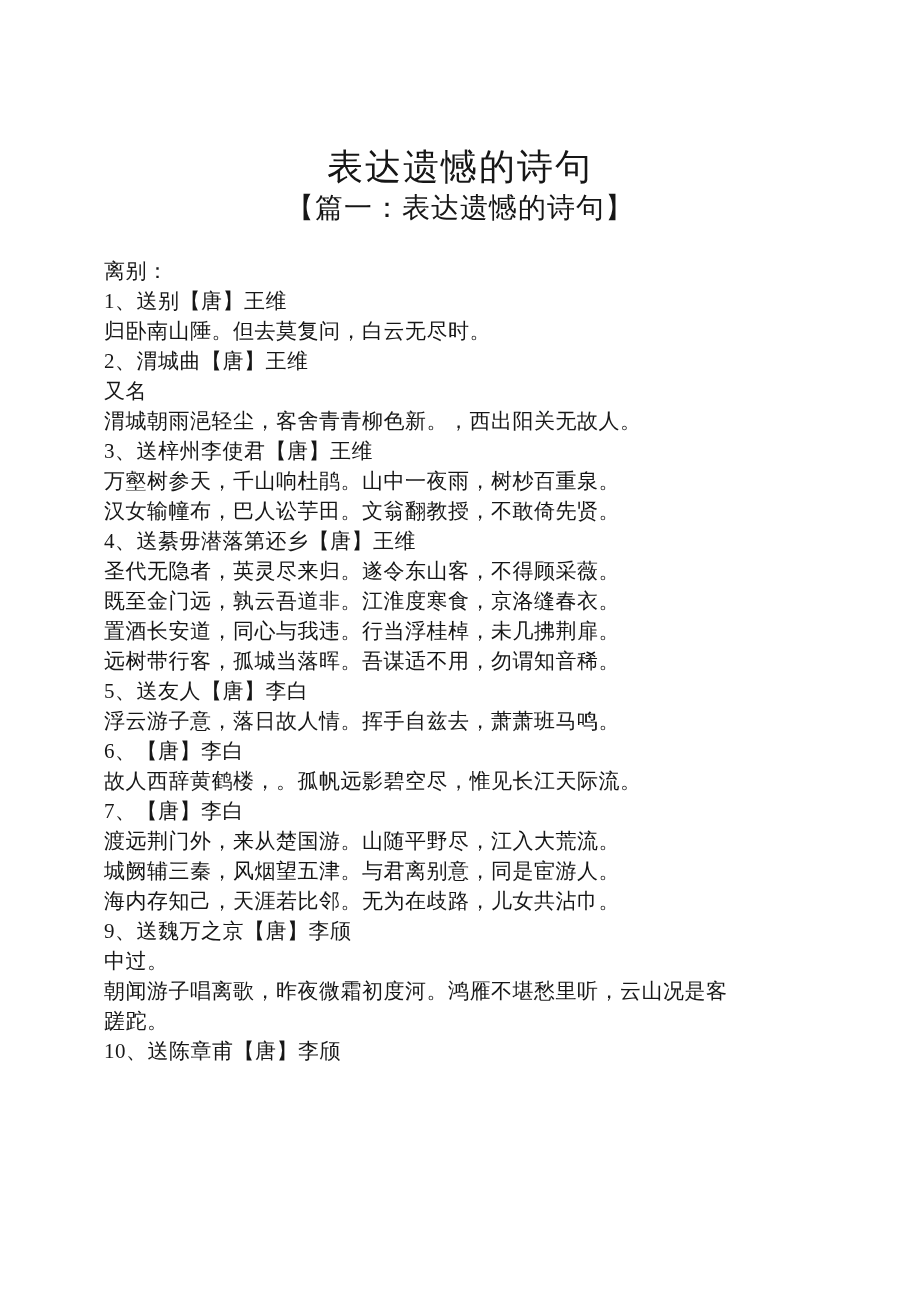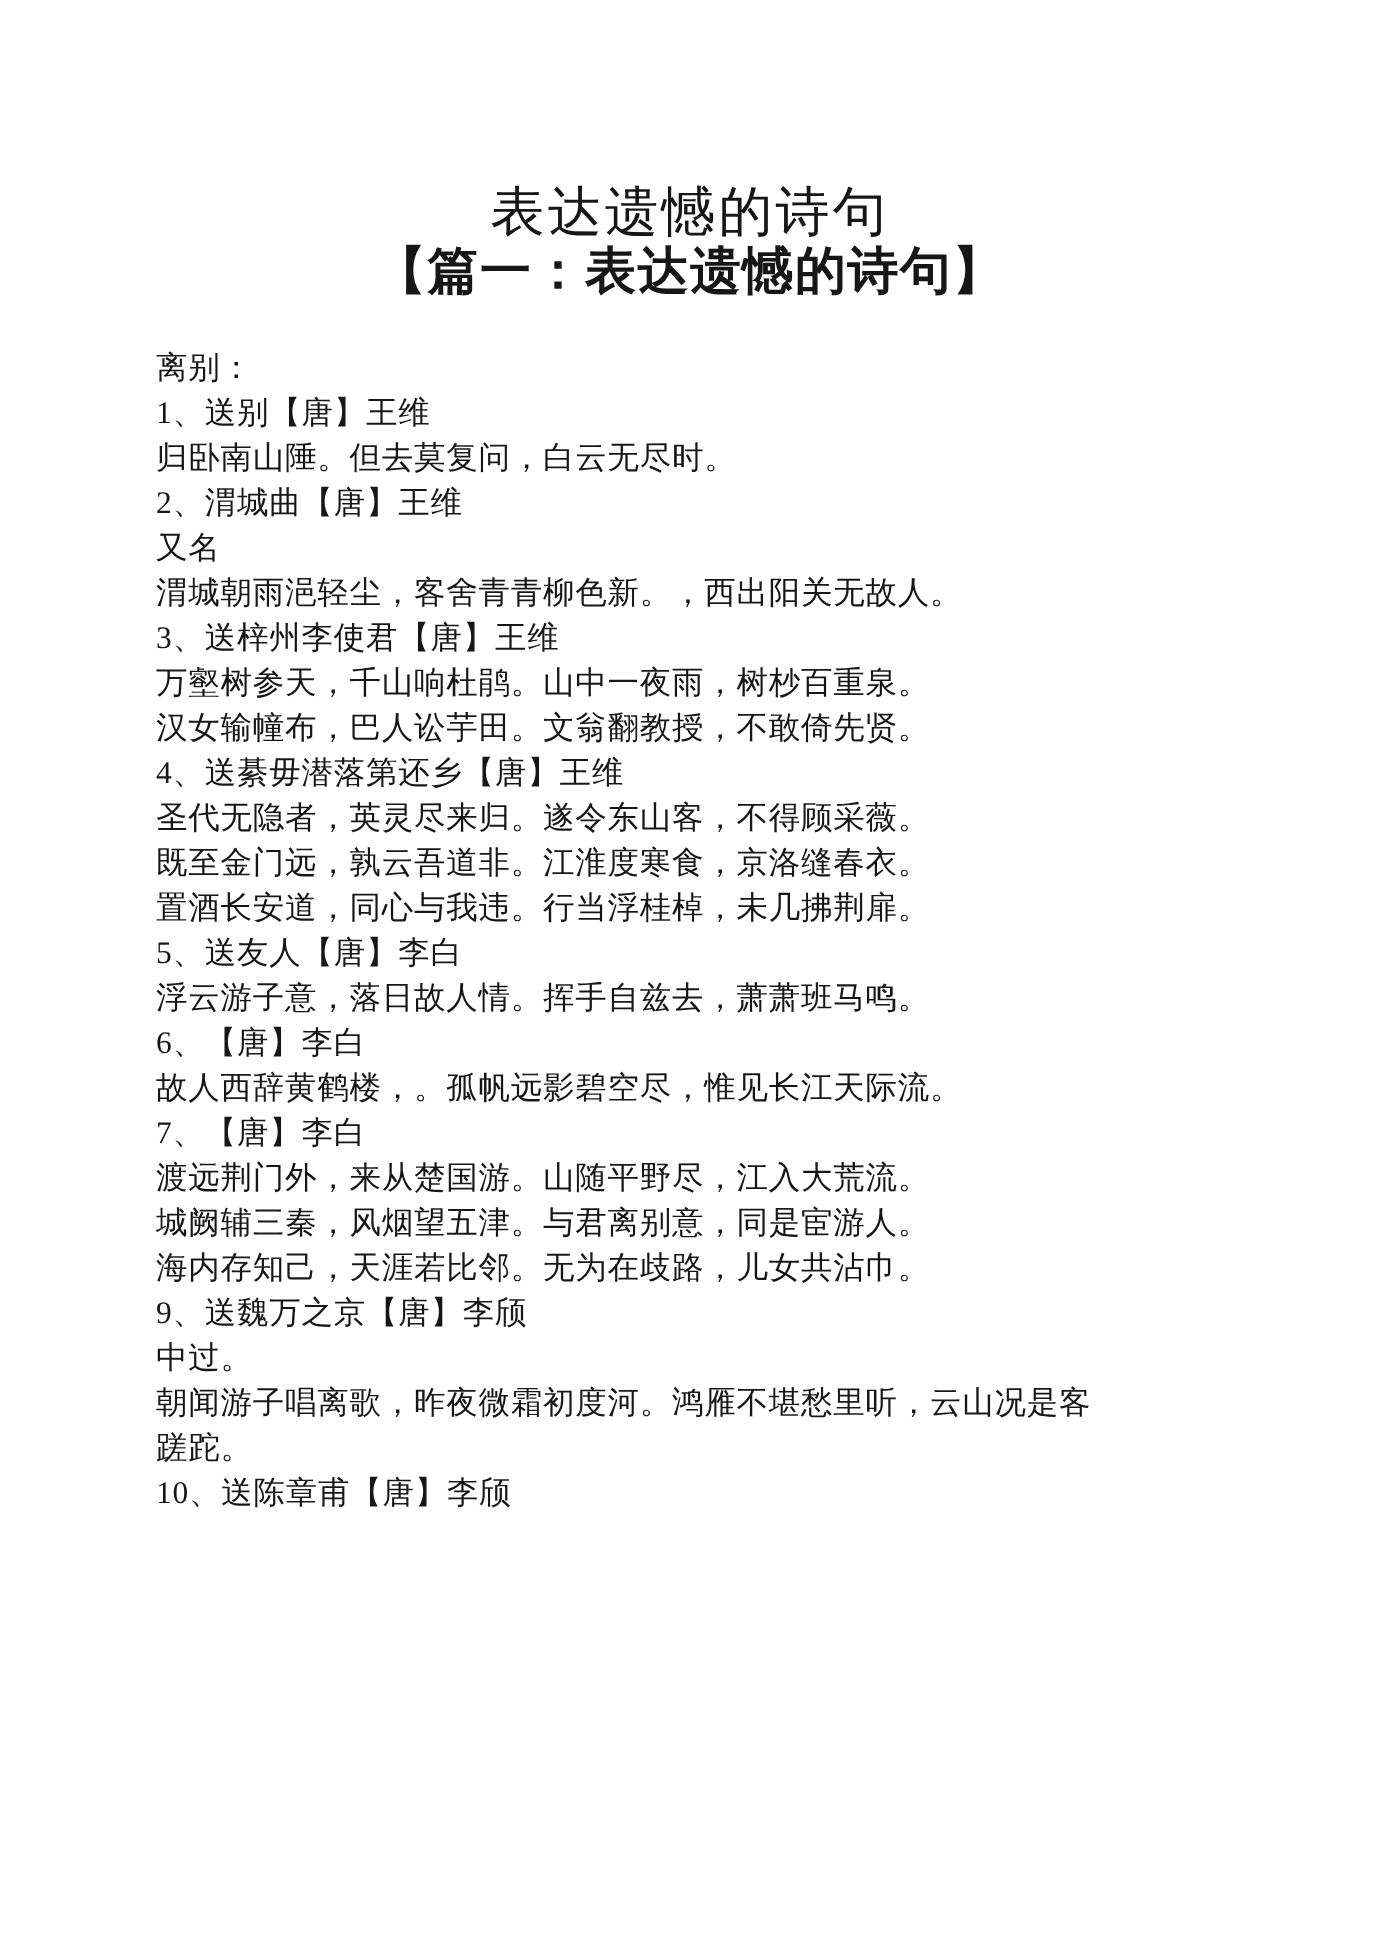--- a/index.html
+++ b/index.html
@@ -12,36 +12,37 @@
     background: #ffffff;
     color: #161616;
     font-family: "Liberation Serif", "DejaVu Serif", serif;
   }
   .page {
     position: relative;
     width: 920px;
     height: 1057px;
     overflow: hidden;
     background: #ffffff;
+    margin-top: 26px;
   }
   .doc-title {
     margin: 118px 0 0 0;
     padding: 0;
     font-size: 36px;
     line-height: 46px;
     font-weight: 400;
     text-align: center;
     letter-spacing: 2px;
   }
   .doc-subtitle {
     margin: 2px 0 0 0;
     padding: 0;
-    font-size: 34px;
+    font-size: 28px;
     line-height: 32px;
-    font-weight: 700;
+    font-weight: 400;
     text-align: center;
     letter-spacing: 1px;
   }
   .doc-body {
     margin-top: 32px;
     padding-left: 104px;
     padding-right: 69px;
   }
   .text-line {
     font-size: 21px;
@@ -79,20 +80,21 @@
       <div class="text-line">汉女输幢布，巴人讼芋田。文翁翻教授，不敢倚先贤。</div>
 
       <div class="text-line">4、送綦毋潜落第还乡【唐】王维</div>
 
       <div class="text-line">圣代无隐者，英灵尽来归。遂令东山客，不得顾采薇。</div>
 
       <div class="text-line">既至金门远，孰云吾道非。江淮度寒食，京洛缝春衣。</div>
 
       <div class="text-line">置酒长安道，同心与我违。行当浮桂棹，未几拂荆扉。</div>
 
+      <div class="text-line">远树带行客，孤城当落晖。吾谋适不用，勿谓知音稀。</div>
 
       <div class="text-line">5、送友人【唐】李白</div>
 
 
       <div class="text-line">浮云游子意，落日故人情。挥手自兹去，萧萧班马鸣。</div>
 
       <div class="text-line">6、【唐】李白</div>
 
       <div class="text-line">故人西辞黄鹤楼，。孤帆远影碧空尽，惟见长江天际流。</div>
 

